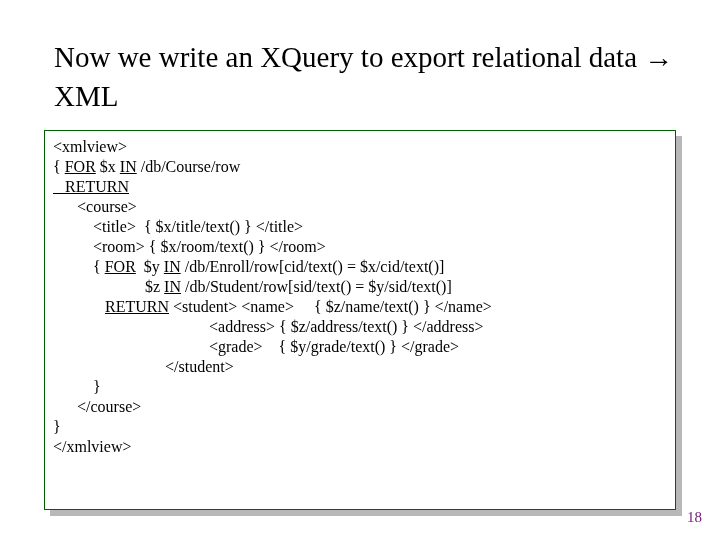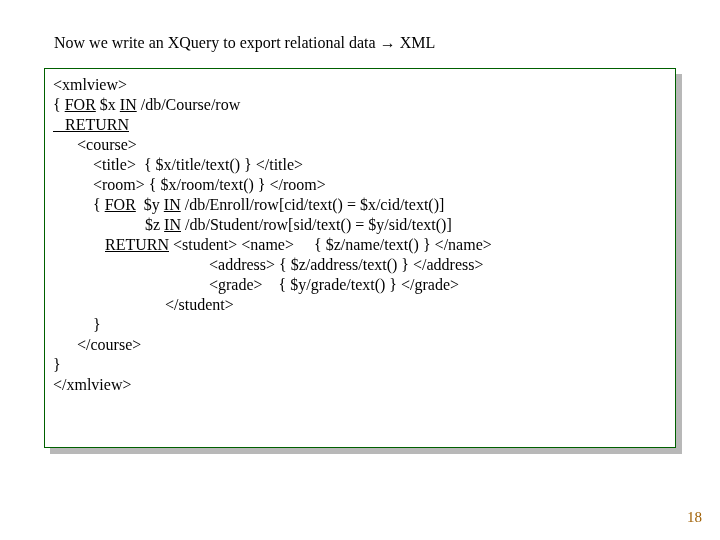--- a/index.html
+++ b/index.html
@@ -14,23 +14,23 @@
     overflow: hidden;
   }
   .slide {
     position: relative;
     width: 720px;
     height: 540px;
     box-sizing: border-box;
     padding: 24px 44px 20px 44px;
   }
   .intro {
-    font-size: 16px;
+    font-size: 29px;
     line-height: 1.35;
-    margin: 8px 0 14px 10px;
+    margin: 14px 0 14px 10px;
   }
   .arrow-glyph {
     font-family: Arial, sans-serif;
   }
   .codebox-wrap {
     position: relative;
     margin: 0 auto;
     width: 632px;
   }
   .shadow {
@@ -51,21 +51,21 @@
     white-space: pre;
     box-sizing: border-box;
     min-height: 380px;
   }
   .u { text-decoration: underline; }
   .page-num {
     position: absolute;
     right: 18px;
     bottom: 14px;
     font-size: 15px;
-    color: #a16207;
+    color: #701a75;
     font-family: "Times New Roman", serif;
   }
 </style>
 </head>
 <body>
 
 <div class="slide">
 
   <div class="intro">
     <span>Now we write an XQuery to export relational data </span><span class="arrow-glyph">→</span><span> XML</span><br>

